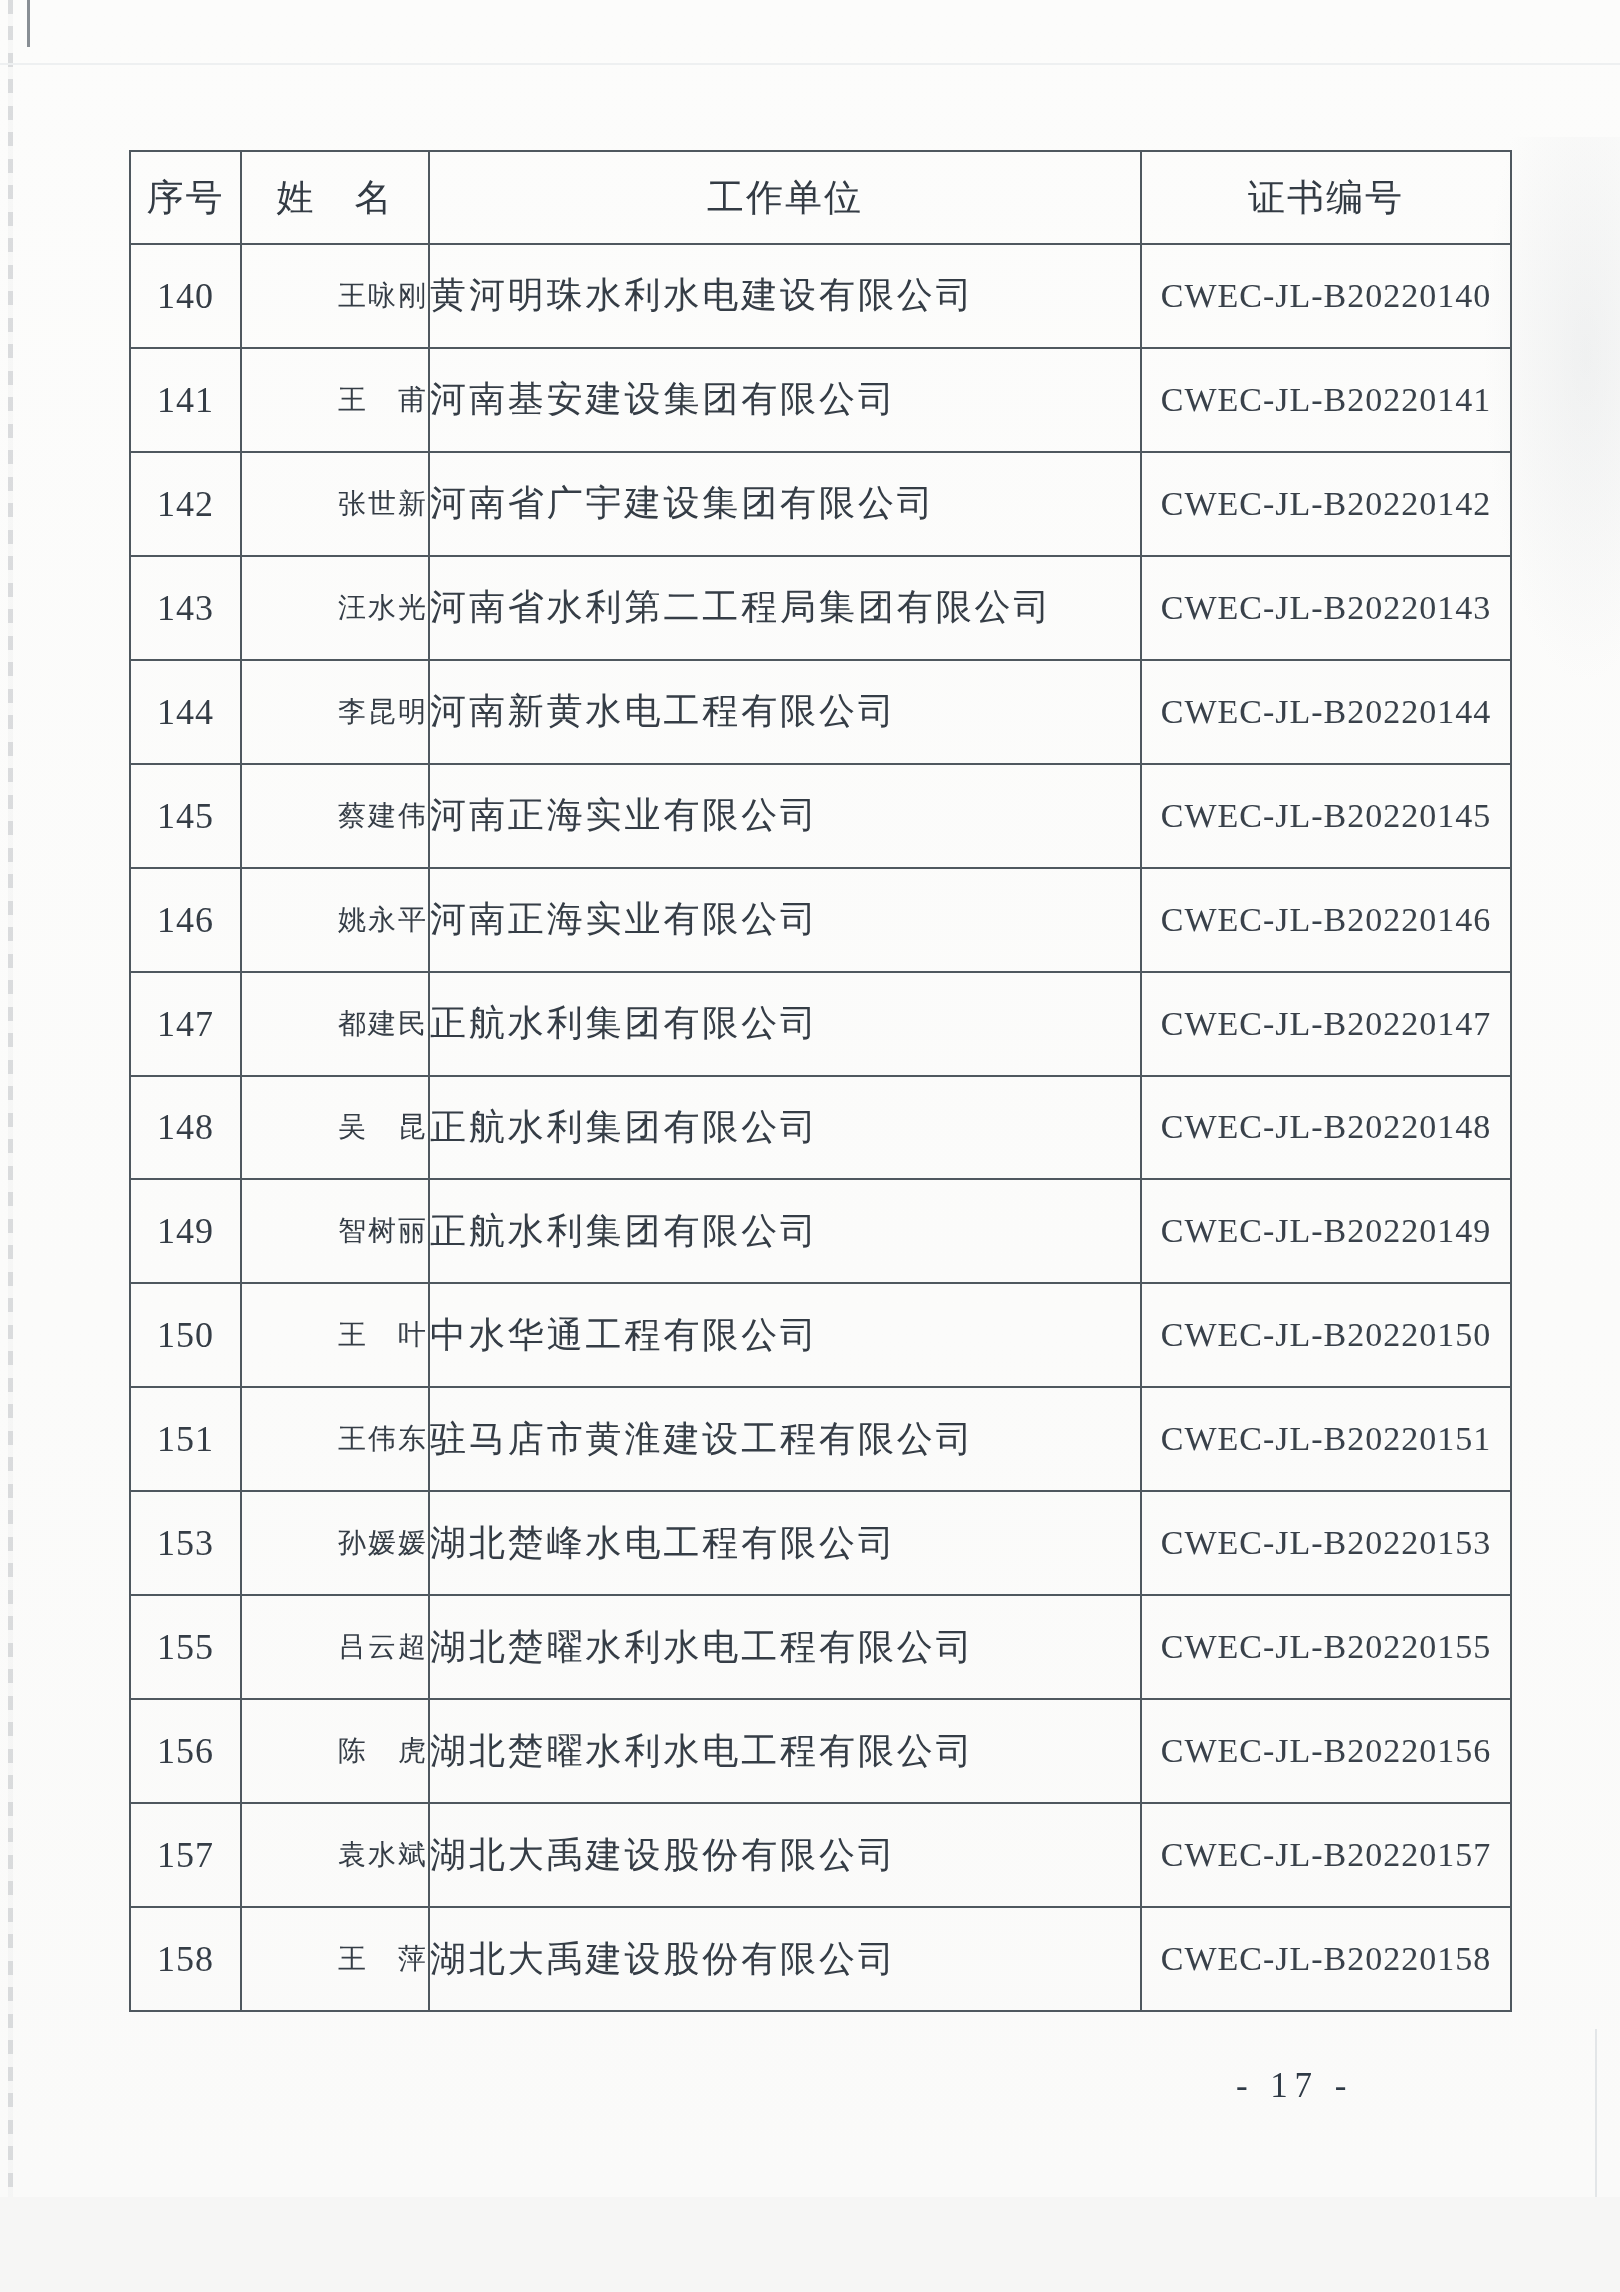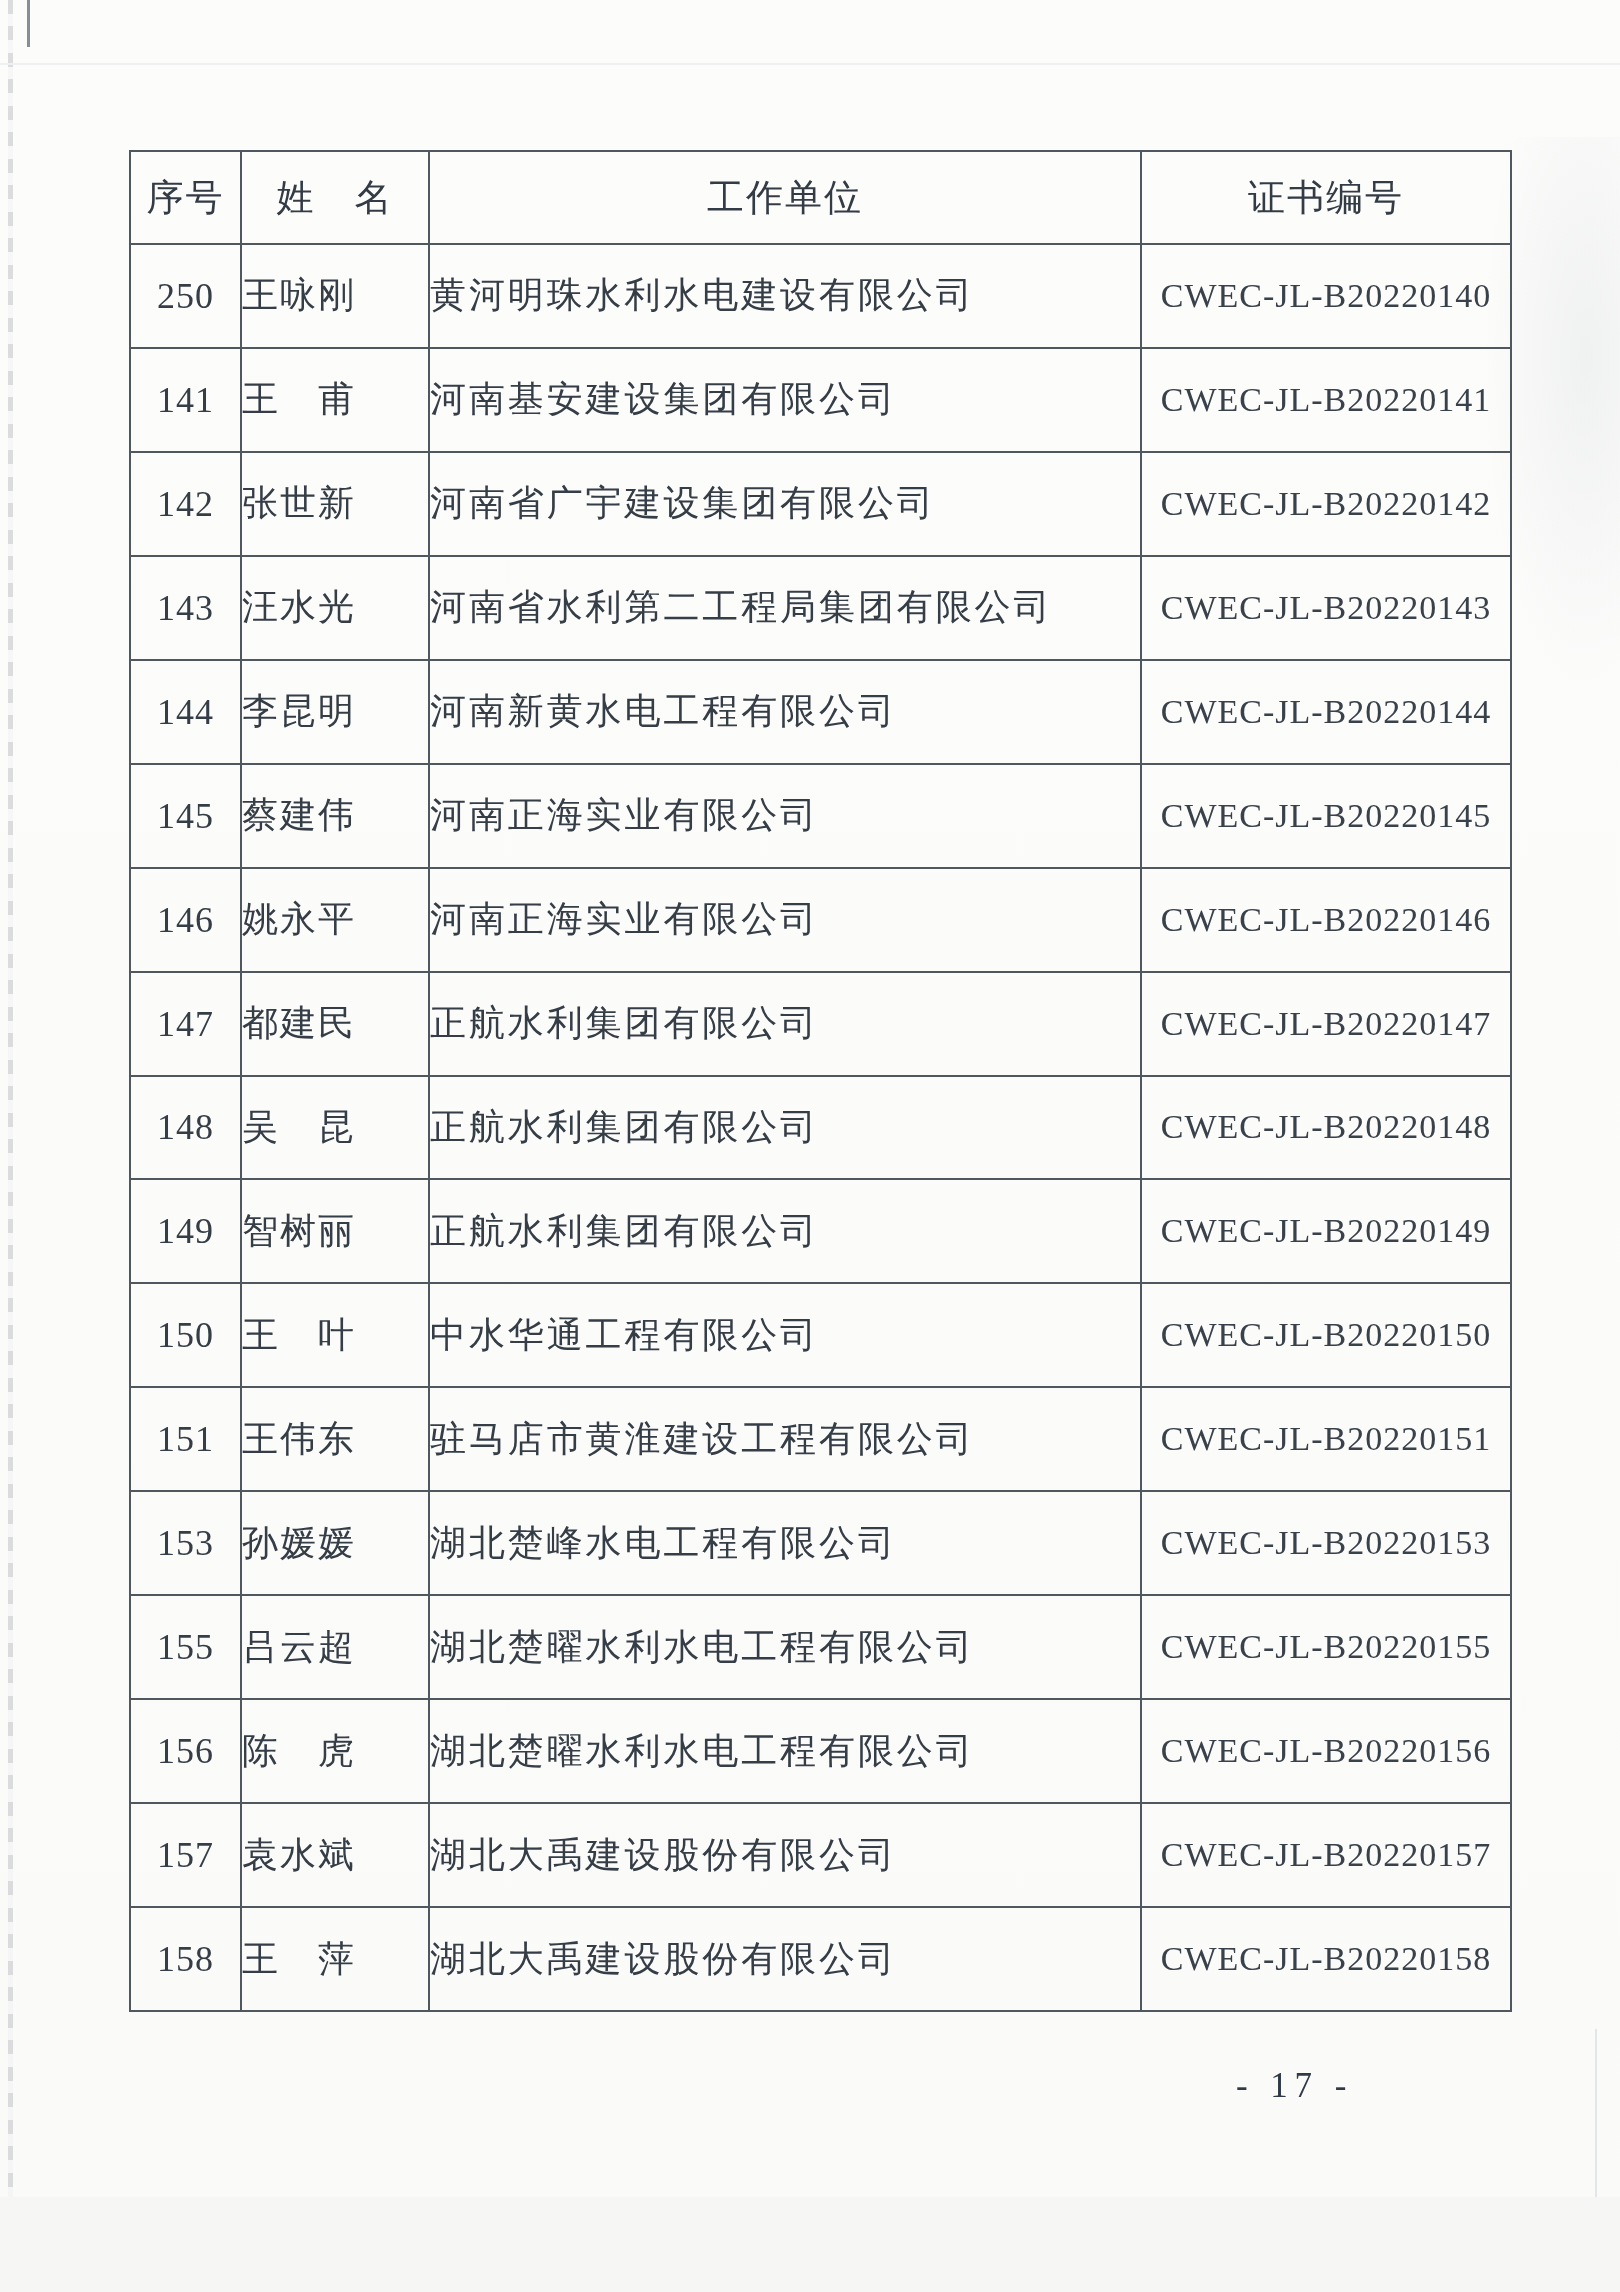--- a/index.html
+++ b/index.html
@@ -54,21 +54,21 @@
   }
   table.cert tr{height:93px;}
   table.cert th{
     font-weight:normal;
     font-size:37px;
     letter-spacing:2px;
     text-align:center;
     color:#333b44;
   }
   td.c-idx{text-align:center;font-size:36px;letter-spacing:1px;}
-  td.c-name{text-align:left;font-size:36px;letter-spacing:2px;margin-left:6px;}
+  td.c-name{text-align:right;font-size:28px;letter-spacing:2px;margin-left:6px;}
   td.c-comp{text-align:left;padding-left:19.6px;font-size:36px;letter-spacing:2.9px;}
   td.c-cert{text-align:center;font-size:34px;letter-spacing:1px;color:#39414a;}
   
   .page-number{
     position:absolute;left:1236px;top:2066px;
     font-size:35px;letter-spacing:6.9px;
     color:#2f3a46;
   }
 </style>
 </head>
@@ -92,21 +92,21 @@
     <thead>
       <tr>
         <th>序号</th>
         <th>姓　名</th>
         <th>工作单位</th>
         <th>证书编号</th>
       </tr>
     </thead>
     <tbody>
   <tr>
-    <td class="c-idx">250</td>
+    <td class="c-idx">140</td>
     <td class="c-name">王咏刚</td>
     <td class="c-comp">黄河明珠水利水电建设有限公司</td>
     <td class="c-cert">CWEC-JL-B20220140</td>
   </tr>
 
   <tr>
     <td class="c-idx">141</td>
     <td class="c-name">王　甫</td>
     <td class="c-comp">河南基安建设集团有限公司</td>
     <td class="c-cert">CWEC-JL-B20220141</td>

